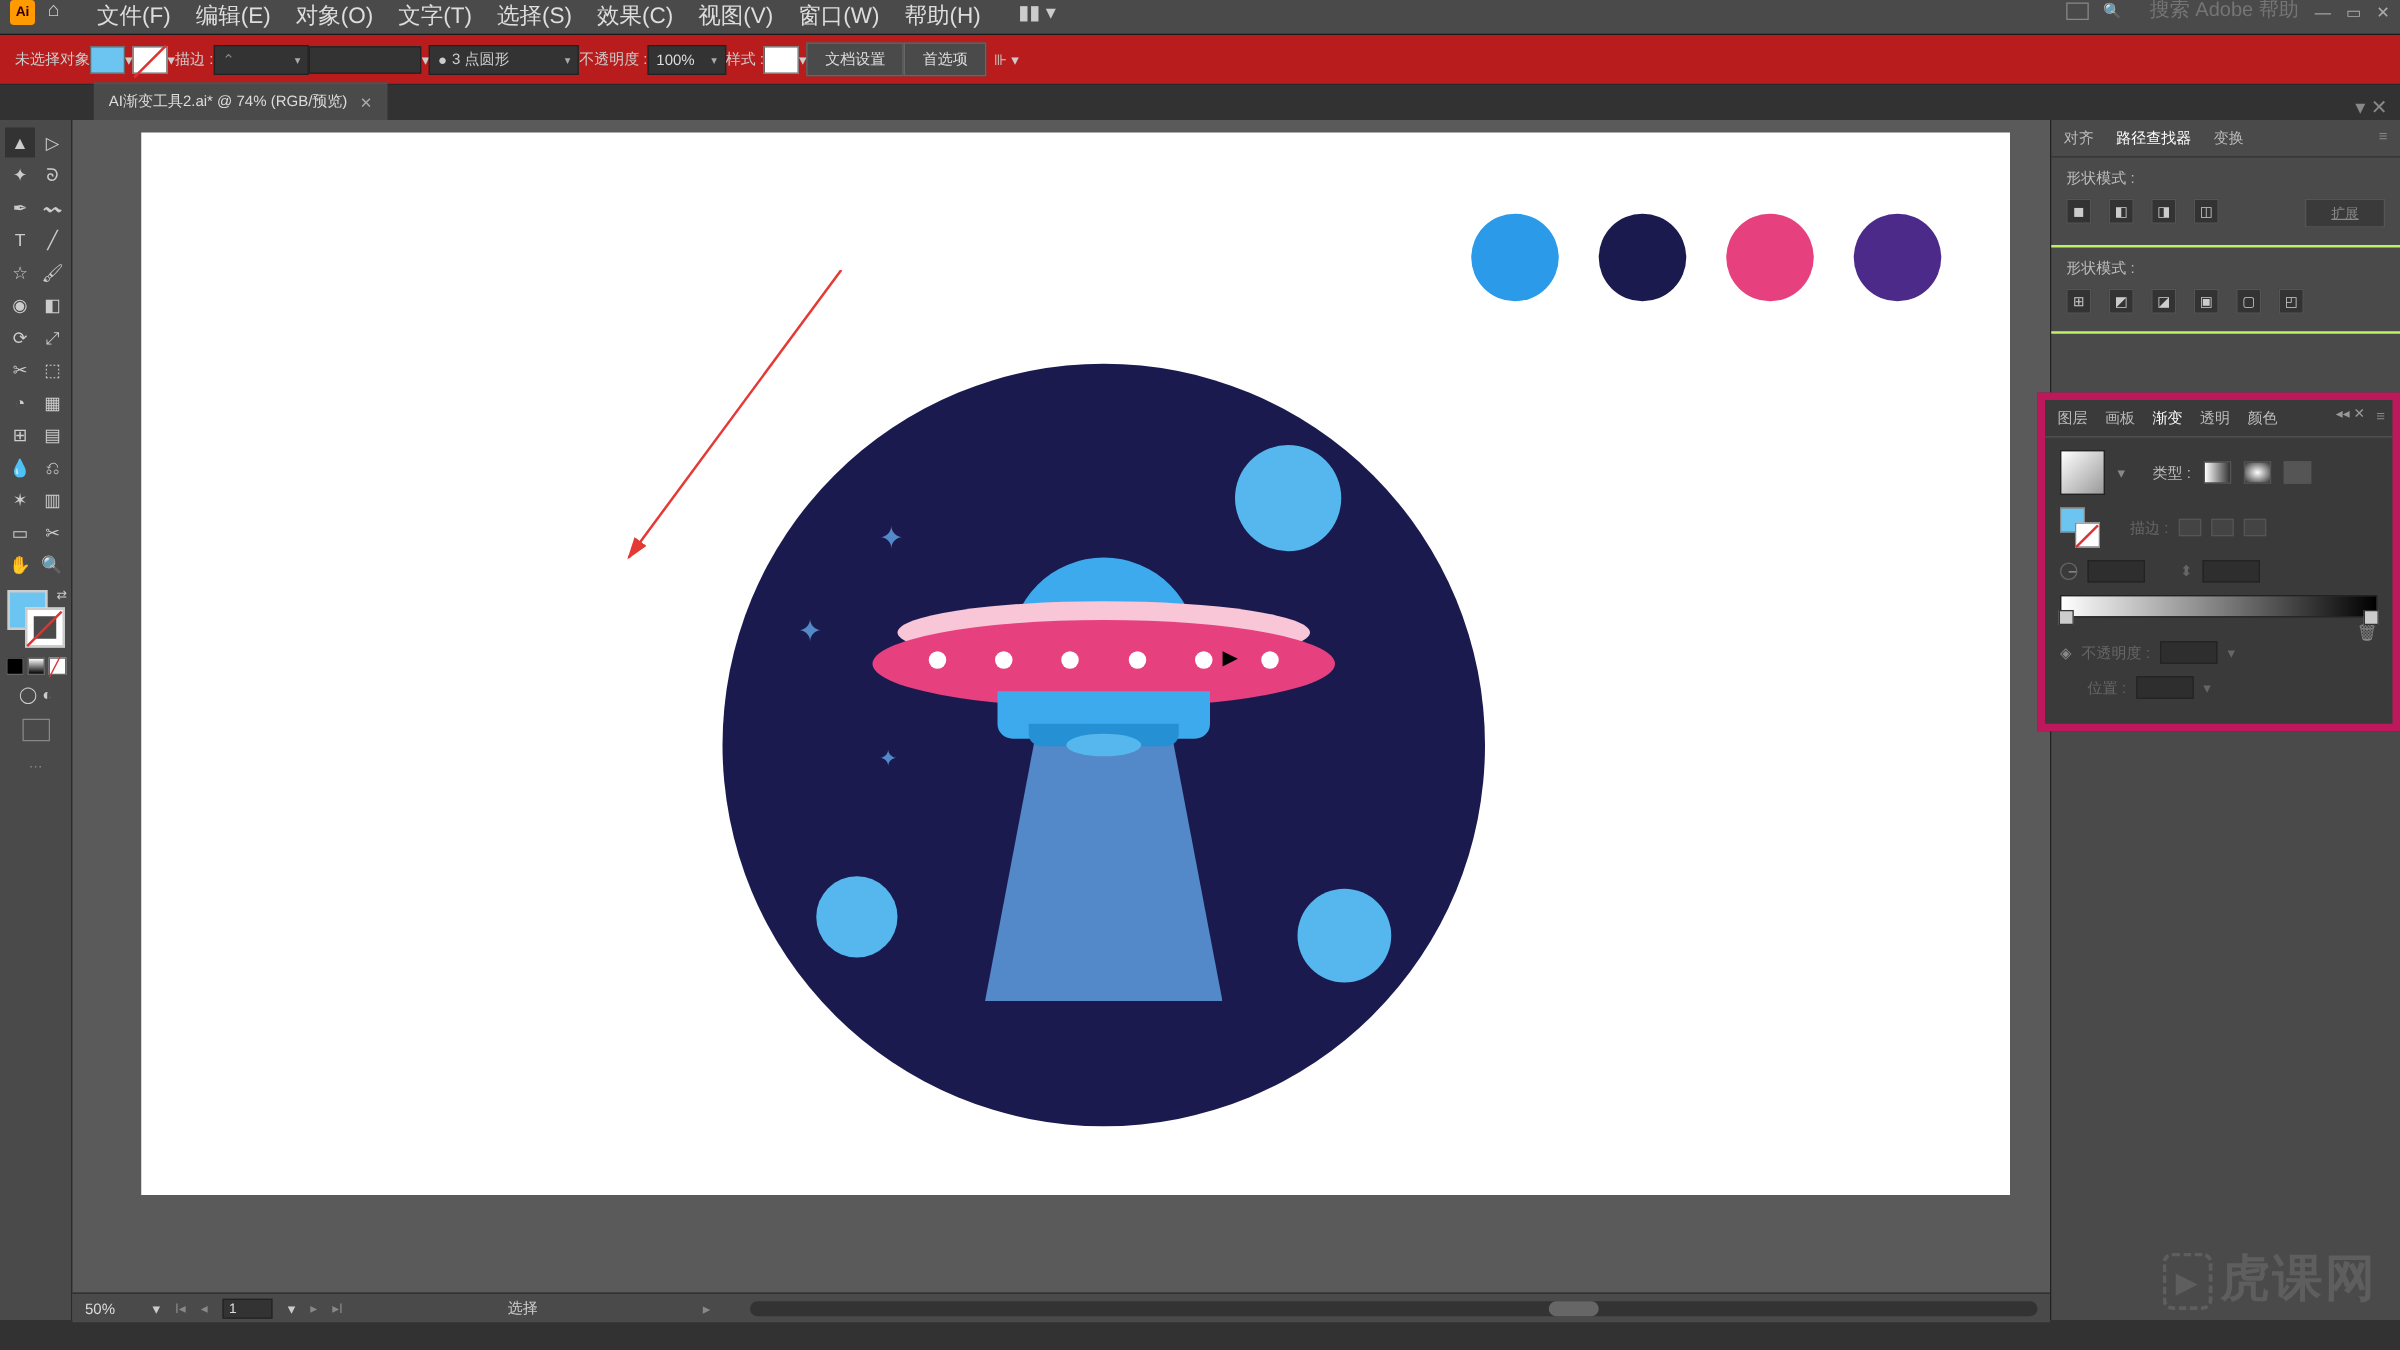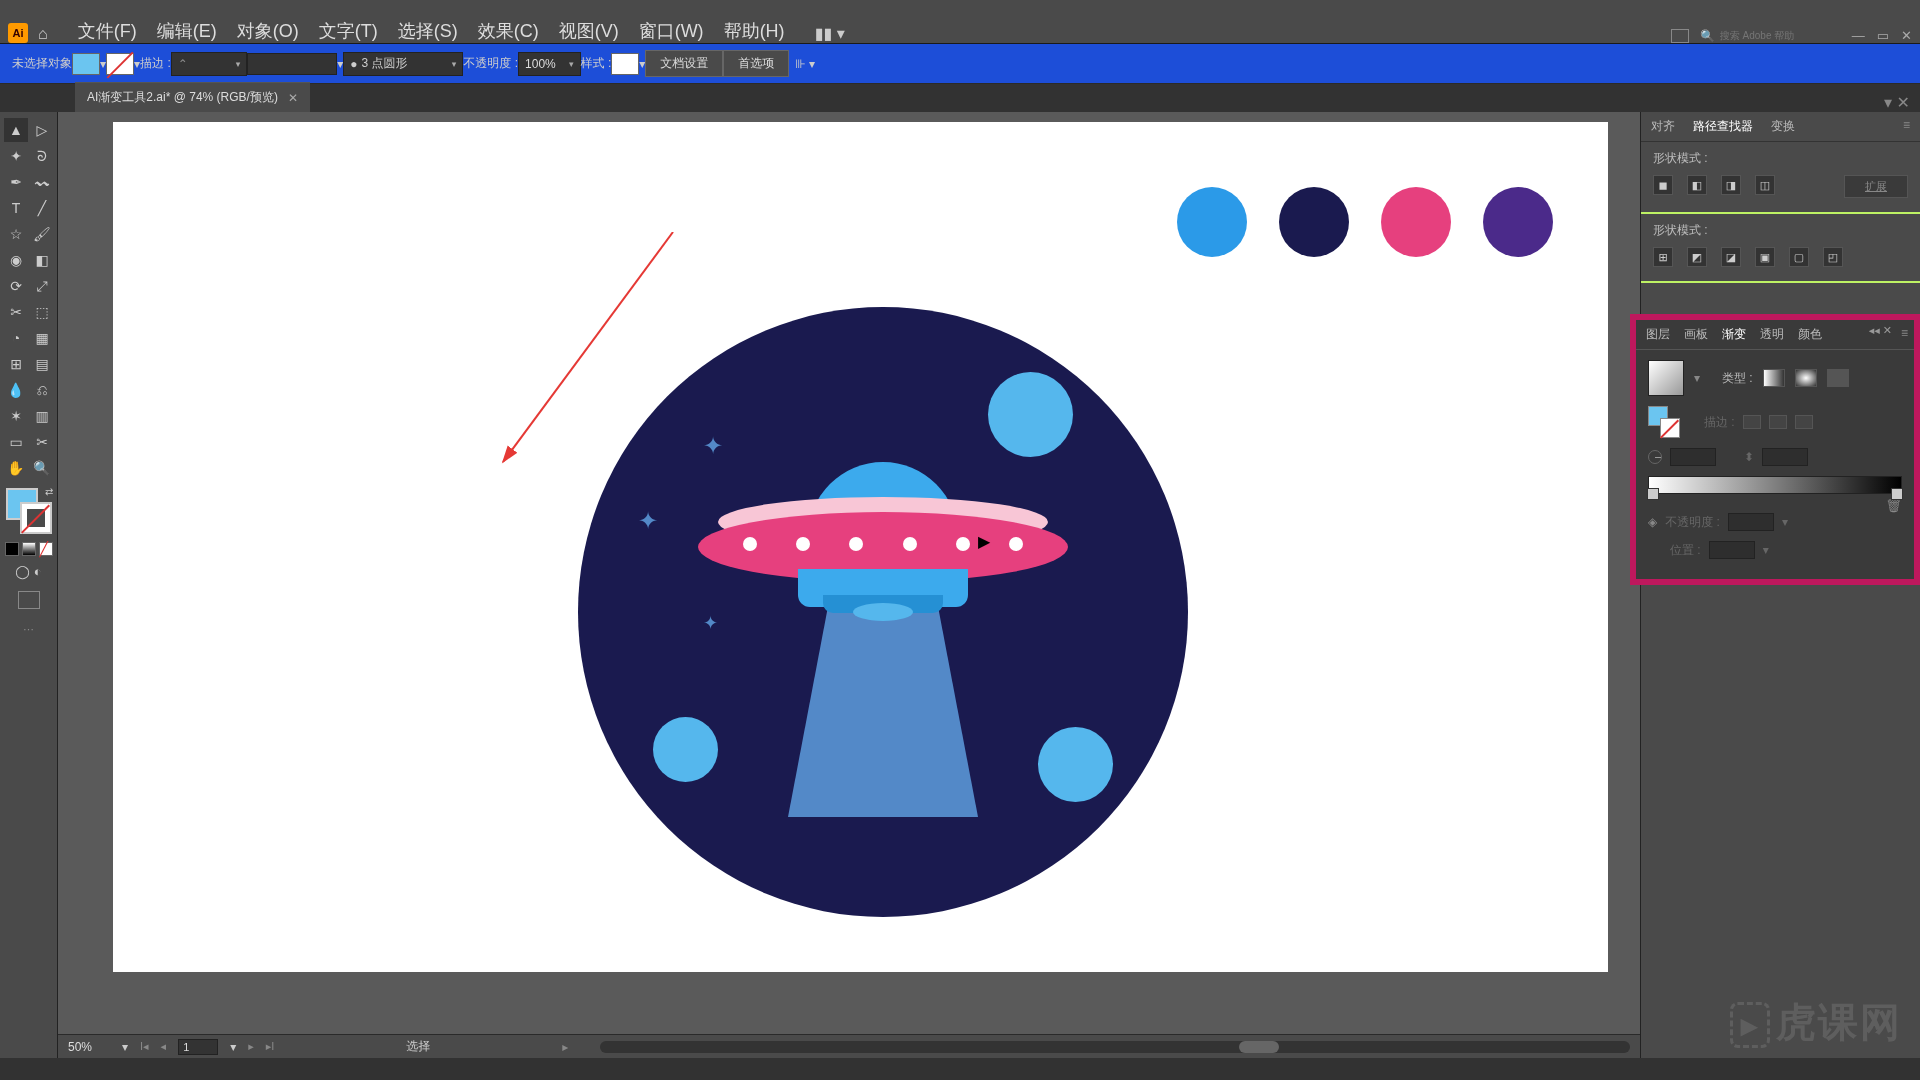--- a/index.html
+++ b/index.html
@@ -1,29 +1,29 @@
 <!DOCTYPE html>
 <html><head>
 <meta charset="utf-8">
 <style>
 * { margin: 0; padding: 0; box-sizing: border-box; font-family: "Microsoft YaHei", sans-serif; user-select: none; }
 body { width: 1920px; height: 1080px; background: #323232; overflow: hidden; position: relative; }
 
 
-.menubar { height: 44px; background: #4a4a4a; display: flex; align-items: flex-end; padding: 0 8px; border-bottom: 1px solid #1a1a1a; }
+.menubar { height: 28px; background: #4a4a4a; display: flex; align-items: flex-start; padding: 0 8px; border-bottom: 1px solid #1a1a1a; }
 .ai-logo { width: 20px; height: 20px; background: #ff9a00; color: #300; font-weight: bold; font-size: 11px; display: flex; align-items: center; justify-content: center; border-radius: 3px; margin-right: 10px; }
 .home-btn { color: #ccc; font-size: 16px; margin-right: 20px; cursor: pointer; }
 .menu-item { color: #ddd; font-size: 18px; padding: 0 10px; cursor: pointer; }
 .menubar-right { margin-left: auto; display: flex; align-items: center; gap: 12px; }
 .search-wrap { display: flex; align-items: center; color: #999; font-size: 12px; }
-.search-wrap input { background: transparent; border: none; color: #bef264; font-size: 10px; width: 120px; margin-left: 4px; }
+.search-wrap input { background: transparent; border: none; color: #bef264; font-size: 16px; width: 120px; margin-left: 22px; }
 .win-btns { display: flex; gap: 12px; color: #aaa; font-size: 13px; }
 
 
-.controlbar { height: 40px; background: #1d4ed8; display: flex; align-items: center; padding: 0 12px; border-bottom: 1px solid #2a2a2a; font-size: 12px; color: #ccc; }
+.controlbar { height: 40px; background: #b91c1c; display: flex; align-items: center; padding: 0 12px; border-bottom: 1px solid #2a2a2a; font-size: 12px; color: #ccc; }
 .ctrl-label { color: #ccc; }
 .swatch { width: 28px; height: 22px; border: 1px solid #666; }
 .swatch.blue { background: #6bc5f0; }
 .swatch.none { background: #fff; position: relative; }
 .swatch.none::after { content: ""; position: absolute; width: 140%; height: 2px; background: #d33; top: 50%; left: -20%; transform: rotate(-45deg); }
 .swatch.white { background: #fff; }
 .dropdown { display: flex; align-items: center; background: #333; border: 1px solid #222; height: 24px; padding: 0 6px; gap: 4px; }
 .dropdown input { background: transparent; border: none; color: #ddd; width: 40px; font-size: 12px; }
 .dropdown .caret { color: #aaa; font-size: 9px; }
 .ctrl-btn { background: #4a4a4a; border: 1px solid #666; color: #ddd; padding: 4px 14px; font-size: 12px; cursor: pointer; }

